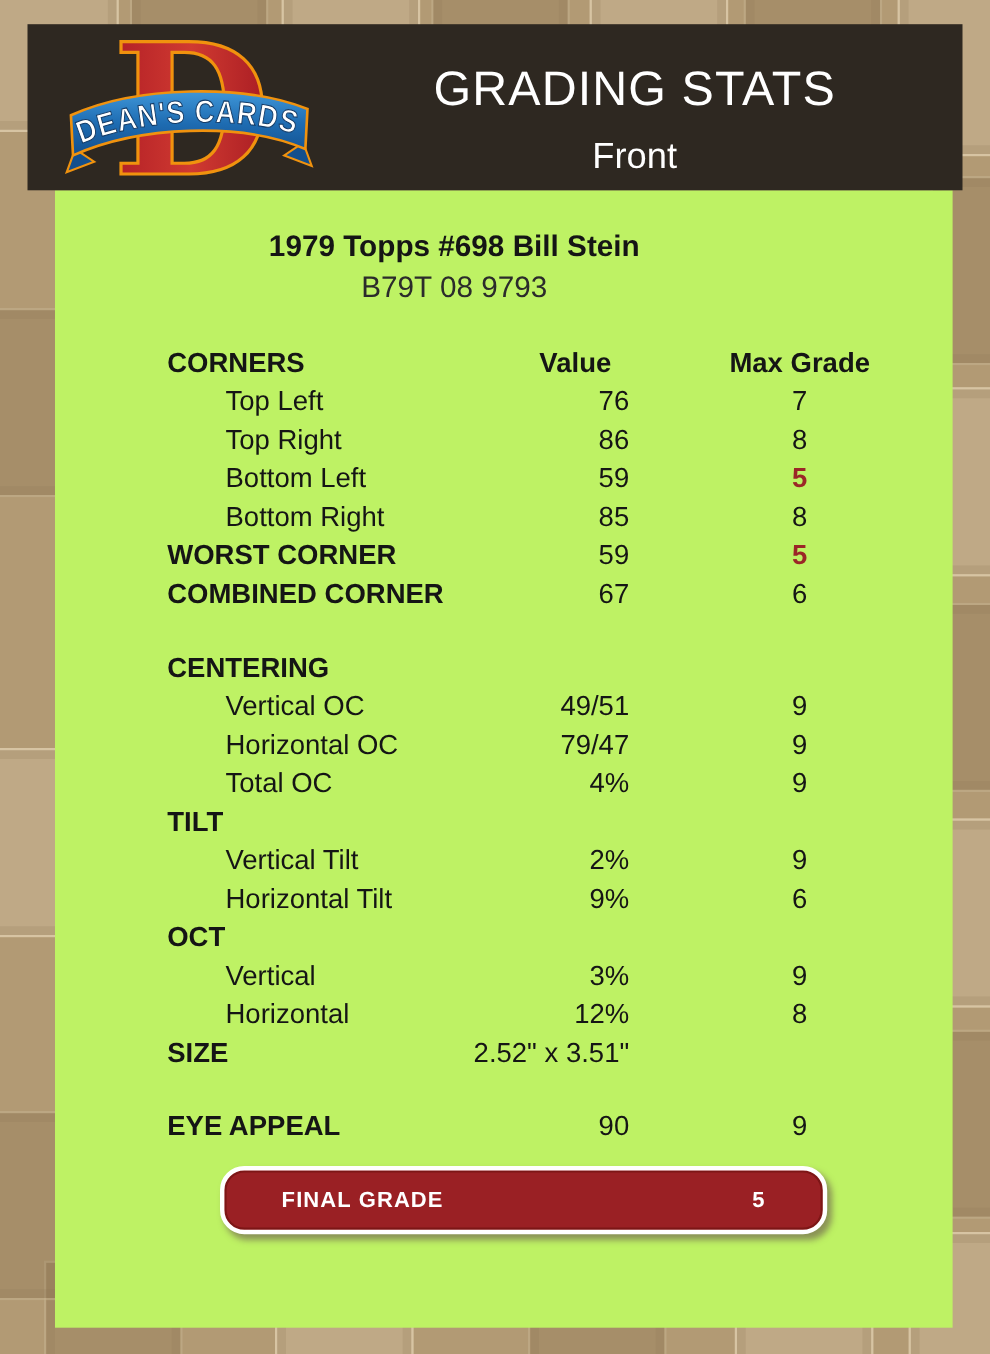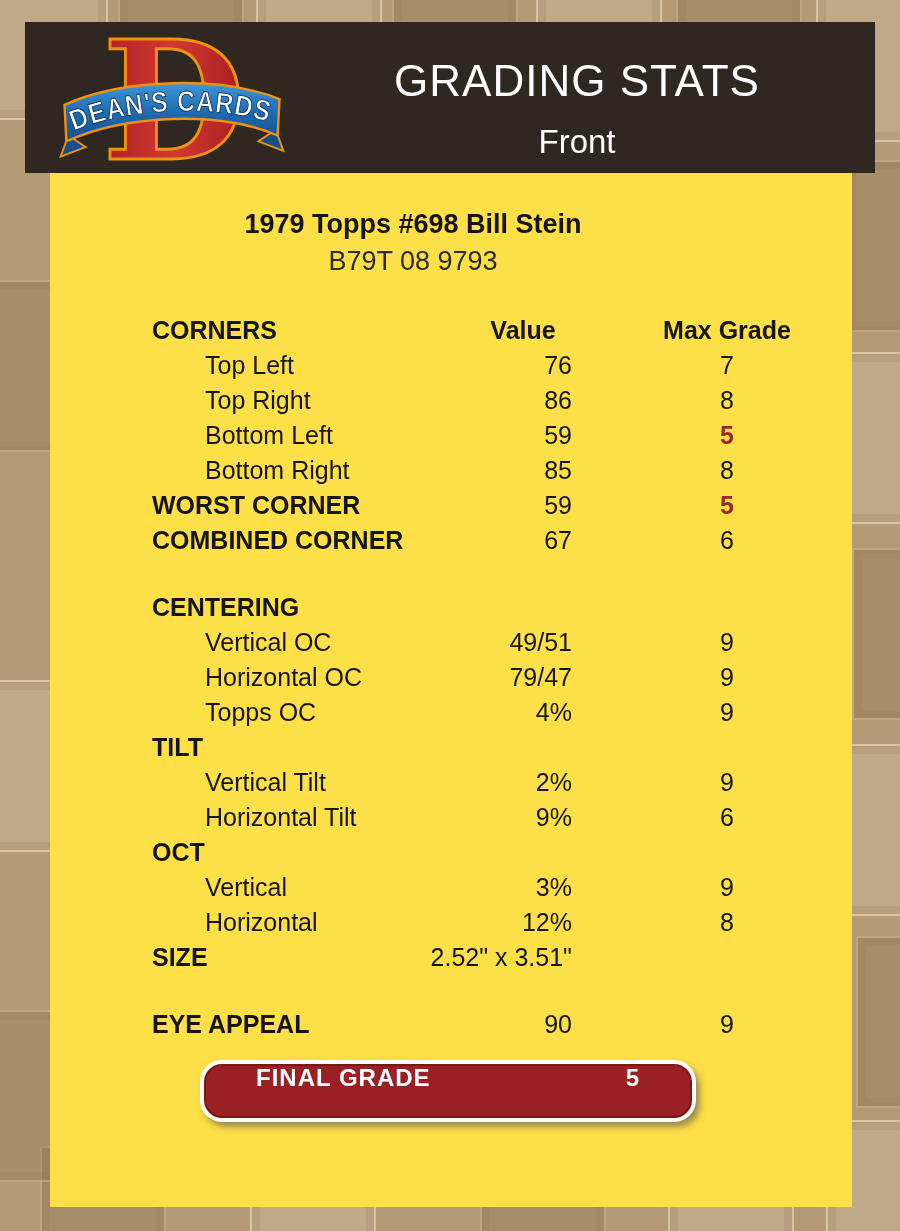--- a/index.html
+++ b/index.html
@@ -33,44 +33,44 @@
   .bg-card:nth-of-type(20){left:-26px;top:1010px;}
 
   
   .header{position:absolute;left:25px;top:22px;width:850px;height:151px;background:#2e2821;z-index:2;}
   .logo{position:absolute;left:28px;top:6px;width:238px;height:144px;}
   .header-titles{position:absolute;left:255px;top:0;width:594px;height:151px;text-align:center;color:#ffffff;}
   .header-title{margin-top:36px;font-size:44px;line-height:46px;letter-spacing:1px;}
   .header-subtitle{margin-top:20px;font-size:33px;line-height:36px;}
 
   
-  .card{position:absolute;left:50px;top:173px;width:802px;height:1034px;background:#fde047;z-index:1;color:#151515;}
+  .card{position:absolute;left:50px;top:173px;width:802px;height:1034px;background:#bef264;z-index:1;color:#151515;padding-left:14px;}
   .card-title{position:absolute;left:0;top:36px;width:726px;text-align:center;font-size:27px;font-weight:bold;}
   .card-code{position:absolute;left:0;top:73px;width:726px;text-align:center;font-size:27px;color:#2b2b2b;}
 
   
   .stats{position:absolute;left:0;top:140px;width:802px;font-size:25px;}
   .row{position:relative;height:35px;line-height:35px;}
   .row.gap{margin-top:32px;}
   .row-label{position:absolute;left:102px;white-space:nowrap;}
   .row-label.section{font-weight:bold;}
   .row-label.indent{left:155px;}
   .row-value{position:absolute;left:260px;width:262px;text-align:right;white-space:nowrap;}
   .row-grade{position:absolute;left:602px;width:150px;text-align:center;}
   .row-grade.red{color:#9b2727;font-weight:bold;}
   .col-head{position:absolute;top:0;transform:translateX(-50%);font-weight:bold;white-space:nowrap;}
   .col-head.value{left:473px;}
   .col-head.maxgrade{left:677px;}
 
   
-  .final-btn{position:absolute;left:150px;top:887px;width:496px;height:62px;box-sizing:border-box;
+  .final-btn{position:absolute;left:150px;top:887px;width:552px;height:62px;box-sizing:border-box;
              background:#9a2024;border:4px solid #ffffff;border-radius:22px;
              box-shadow:4px 5px 6px rgba(110,96,78,.65), inset 0 0 0 2px #7c1616;
-             display:flex;align-items:flex-start;justify-content:space-between;
-             padding:0 52px;color:#ffffff;font-size:24px;font-weight:bold;letter-spacing:1px;cursor:pointer;}
+             display:flex;align-items:center;justify-content:space-between;
+             padding:0 52px;color:#ffffff;font-size:20px;font-weight:bold;letter-spacing:1px;cursor:pointer;}
 </style>
 </head>
 <body>
 
 <div class="page">
 
   <div class="collage">
     <div class="bg-card"></div>
     <div class="bg-card dark"></div>
     <div class="bg-card"></div>
@@ -172,21 +172,21 @@
     <span class="row-label indent">Vertical OC</span>
     <span class="row-value">49/51</span>
     <span class="row-grade">9</span>
   </div>
           <div class="row">
     <span class="row-label indent">Horizontal OC</span>
     <span class="row-value">79/47</span>
     <span class="row-grade">9</span>
   </div>
           <div class="row">
-    <span class="row-label indent">Topps OC</span>
+    <span class="row-label indent">Total OC</span>
     <span class="row-value">4%</span>
     <span class="row-grade">9</span>
   </div>
           <div class="row">
     <span class="row-label section">TILT</span>
     <span class="row-value"></span>
     <span class="row-grade"></span>
   </div>
           <div class="row">
     <span class="row-label indent">Vertical Tilt</span>

